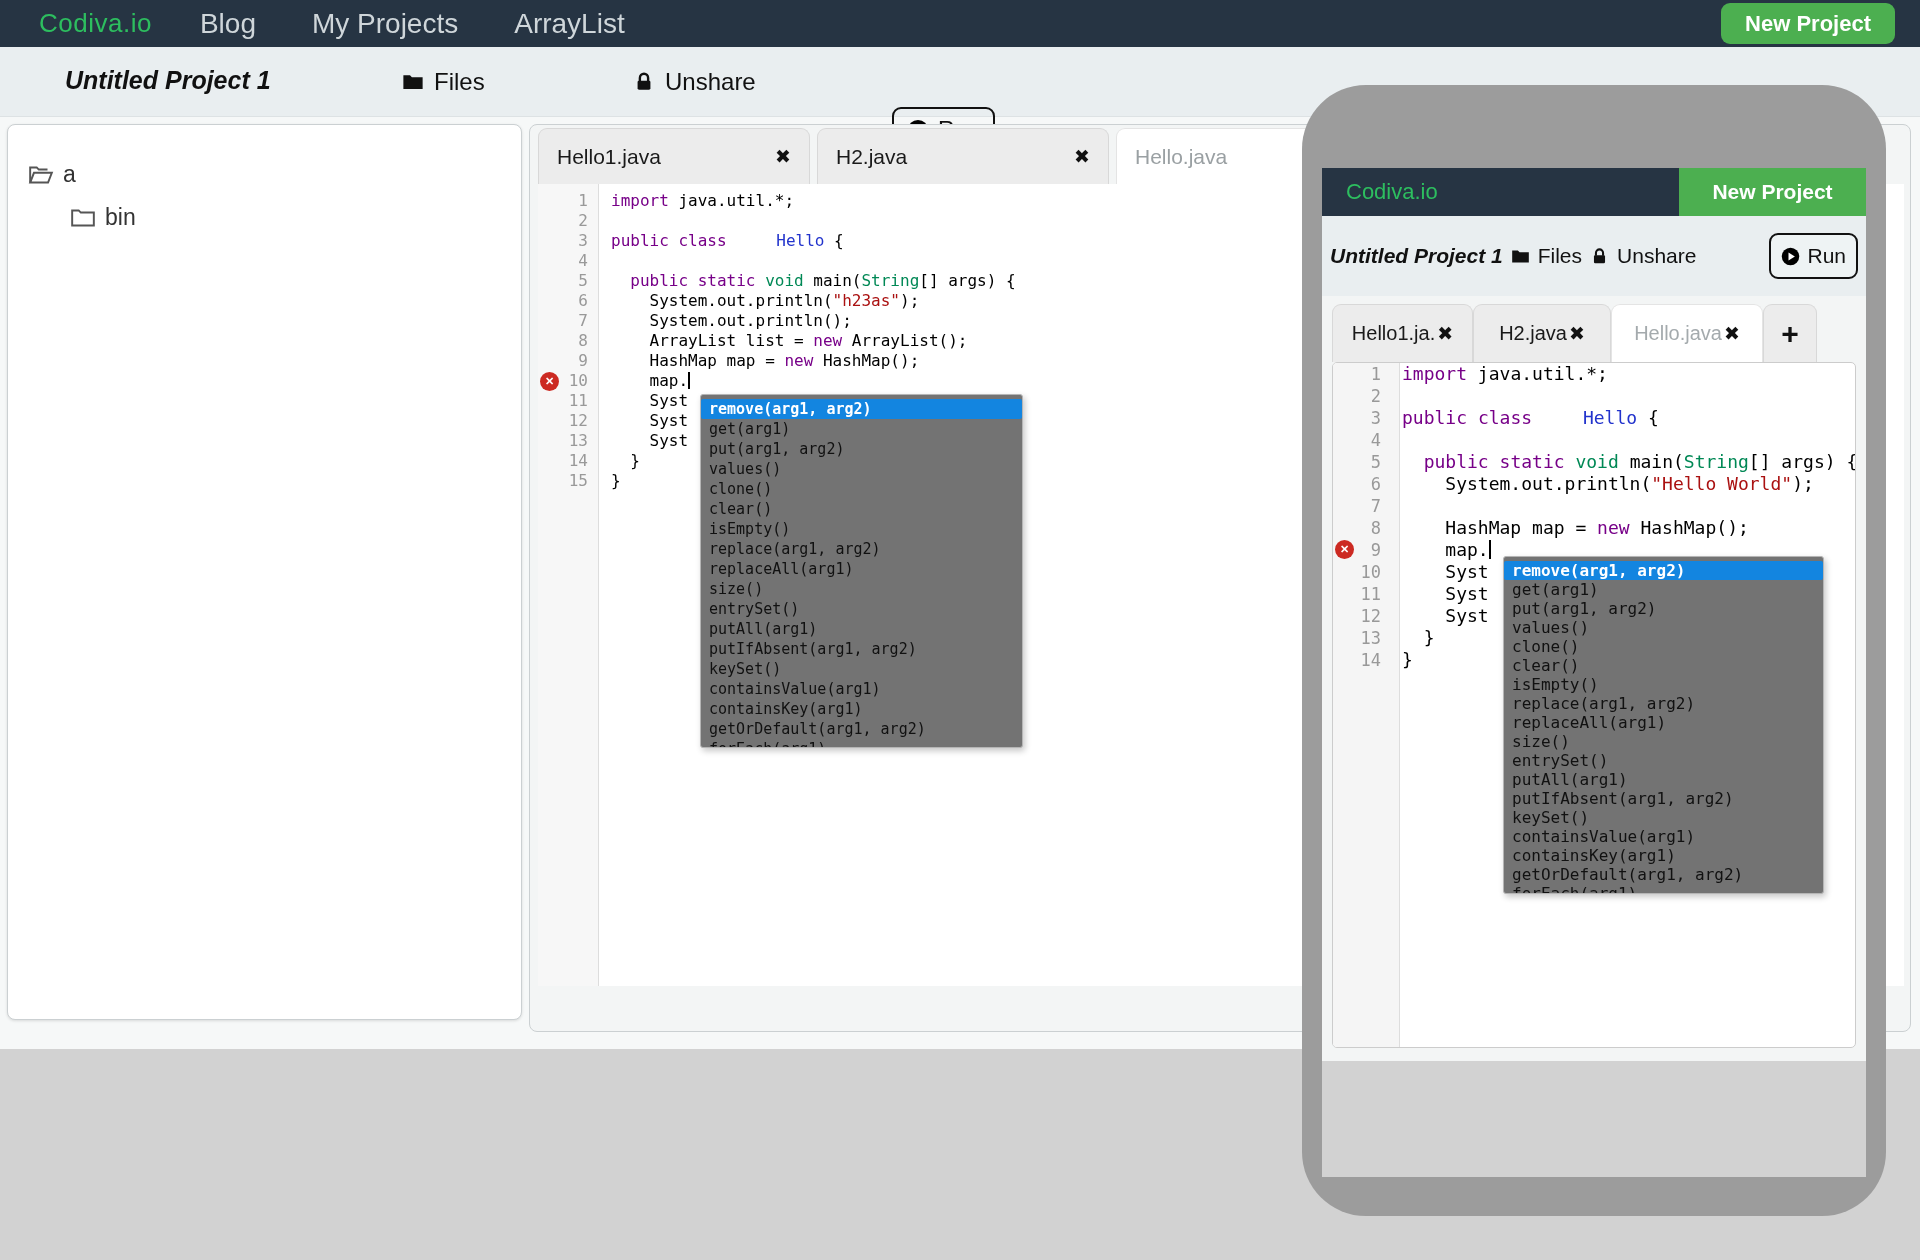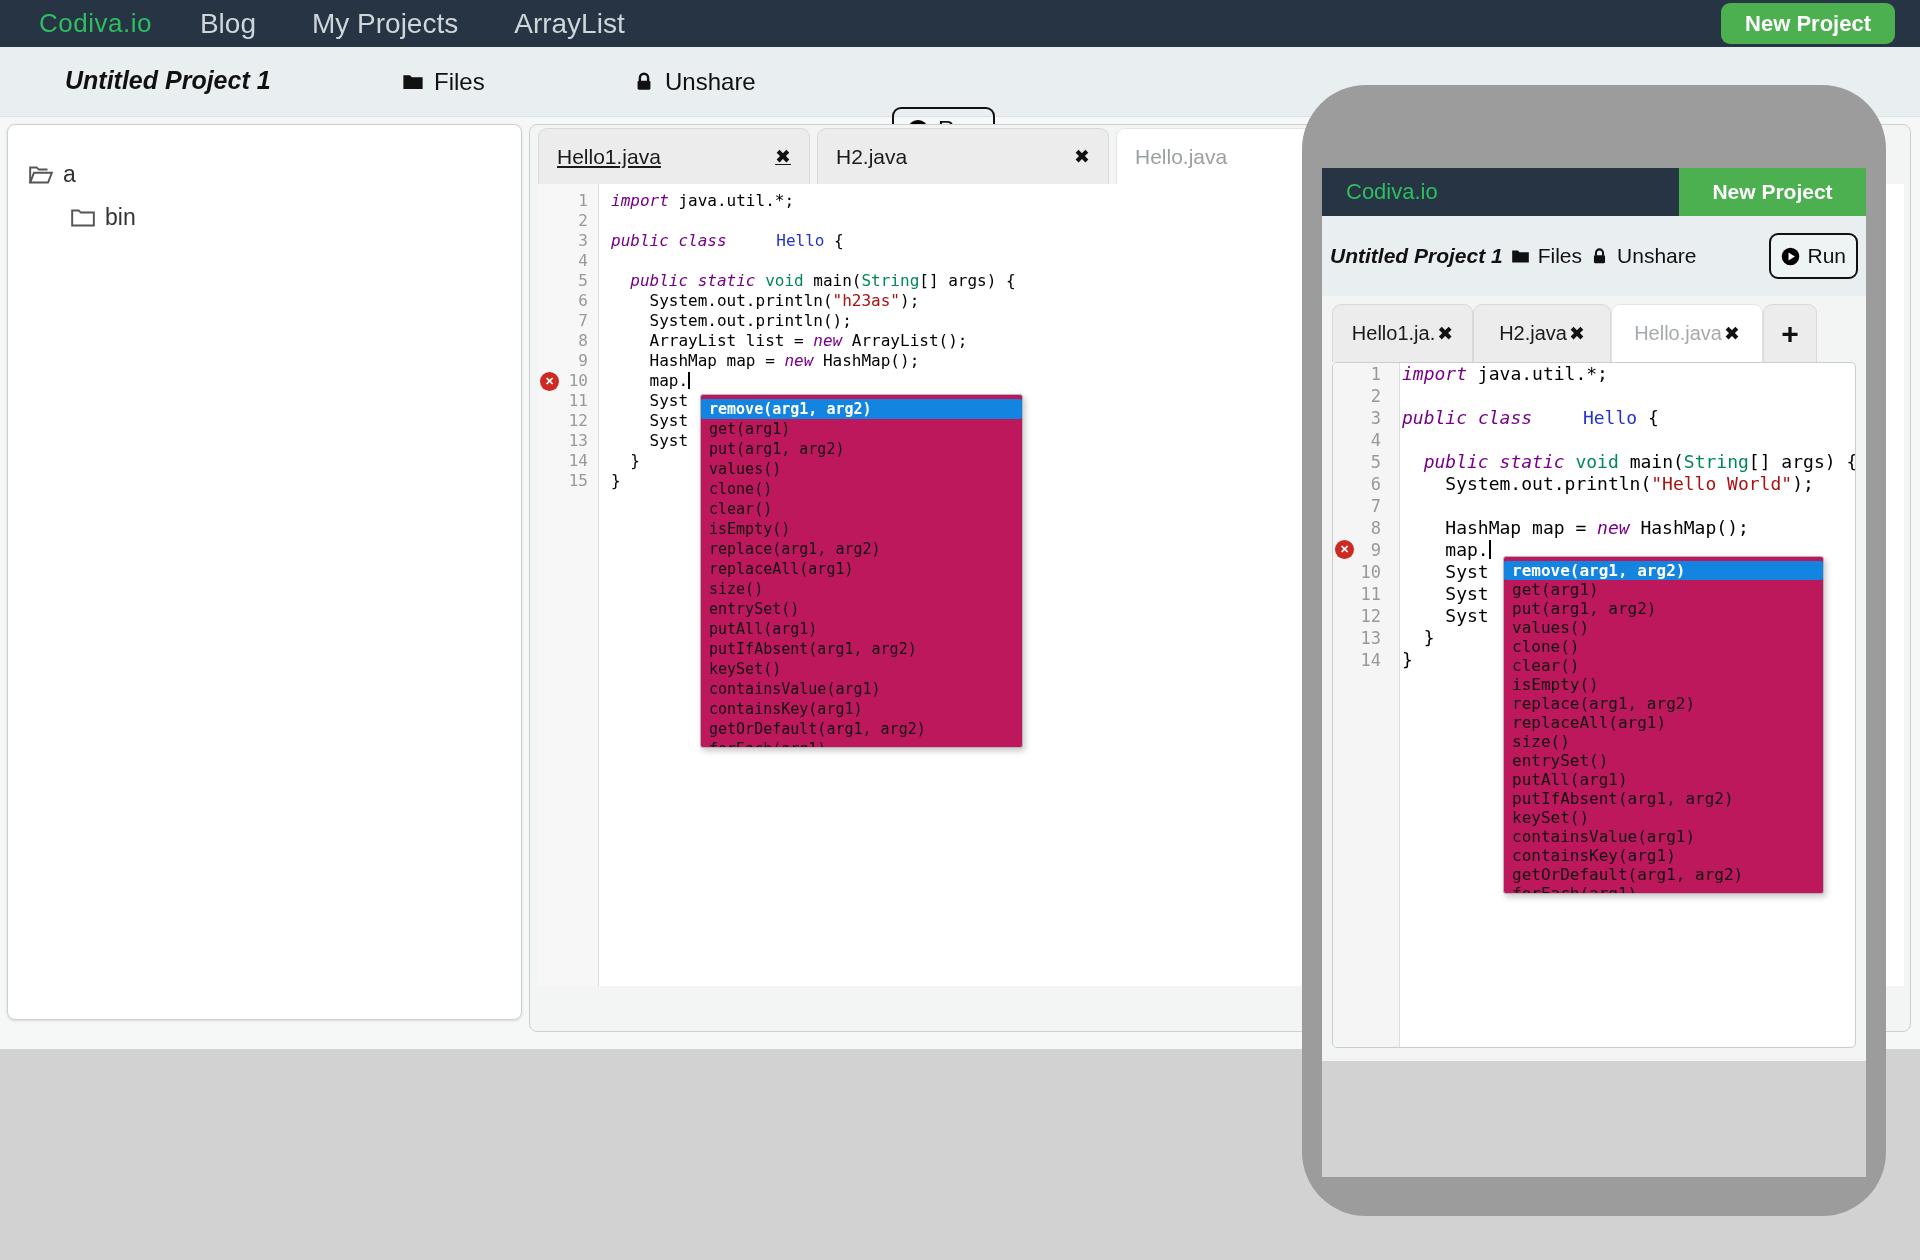--- a/index.html
+++ b/index.html
@@ -33,35 +33,35 @@
   .tree-row.d0{padding-left:20px;} .tree-row.d1{padding-left:62px;}
   .tree-ic{width:26px;height:26px;flex:none;}
   
   .editor-panel{position:absolute;left:529px;top:124px;width:1382px;height:908px;background:#f3f5f5;
     border:1px solid #cbd0d2;border-radius:8px;box-sizing:border-box;overflow:hidden;}
   .tabbar{position:absolute;left:8px;top:3px;height:56px;display:flex;gap:7px;}
   .tab{height:56px;box-sizing:border-box;background:#ececec;border:1px solid #d8d8d8;border-bottom:none;
     border-radius:9px 9px 0 0;display:flex;align-items:center;justify-content:space-between;
     padding:0 18px;font-size:21px;color:#1a1a1a;cursor:pointer;}
   .tab.active{background:#fff;border-color:#e4e4e4;color:#9aa0a3;}
-  .d-tab:nth-child(1){width:272px;text-decoration:underline;} .d-tab:nth-child(2){width:292px;} .d-tab:nth-child(3){width:330px;}
+  .d-tab:nth-child(1){width:272px;} .d-tab:nth-child(2){width:292px;} .d-tab:nth-child(3){width:330px;}
   .close-x{font-size:19px;color:#111;line-height:1;}
   
   .code-surface{position:absolute;left:8px;top:59px;width:1366px;height:802px;background:#fff;overflow:hidden;}
   .gutter-bg{position:absolute;left:0;top:0;bottom:0;width:60px;background:#f7f7f7;border-right:1px solid #ddd;}
   .code-lines{position:relative;padding-top:7px;font-family:"DejaVu Sans Mono", monospace;}
   .cl{display:flex;height:20px;line-height:20px;font-size:16px;}
   .cl .num{width:50px;flex:none;text-align:right;padding-right:10px;color:#999;}
   .cl .ct{padding-left:13px;white-space:pre;color:#000;}
-  .tk-kw{color:#770088;font-style:italic;} .tk-ty{color:#008855;} .tk-def{color:#2233cc;margin-left:40px;} .tk-str{color:#aa1111;}
+  .tk-kw{color:#770088;} .tk-ty{color:#008855;} .tk-def{color:#2233cc;margin-left:40px;} .tk-str{color:#aa1111;}
   .caret{display:inline-block;width:2px;height:17px;background:#000;vertical-align:-3px;}
   .err-badge{position:absolute;left:2px;width:19px;height:19px;border-radius:50%;background:#cc2a22;
     color:#fff;font-size:11px;font-weight:bold;display:flex;align-items:center;justify-content:center;z-index:2;}
   
-  .menu{position:absolute;background:#be185d;border:1px solid #b5b5b5;border-radius:3px;overflow:hidden;
+  .menu{position:absolute;background:#737373;border:1px solid #b5b5b5;border-radius:3px;overflow:hidden;
     box-shadow:2px 3px 6px rgba(0,0,0,.22);font-family:"DejaVu Sans Mono", monospace;box-sizing:border-box;padding-top:4px;z-index:5;}
   .menu-desktop{left:700px;top:394px;width:323px;height:354px;font-size:15px;}
   .menu-desktop .mi{height:20px;line-height:20px;}
   .mi{padding:0 8px;white-space:pre;color:#111;cursor:pointer;}
   .mi.sel{background:#1385e0;color:#fff;font-weight:bold;border-radius:2px;}
   
   .phone-frame{position:absolute;left:1302px;top:85px;width:584px;height:1131px;background:#9c9c9c;border-radius:64px;z-index:10;}
   .phone-screen{position:absolute;left:20px;top:83px;width:544px;height:1009px;background:#f3f5f5;overflow:hidden;}
   .p-navbar{position:absolute;left:0;top:0;width:544px;height:48px;background:#263443;}
   .p-brand{position:absolute;left:24px;top:0;line-height:48px;font-size:22px;color:#2dbe5f;}

